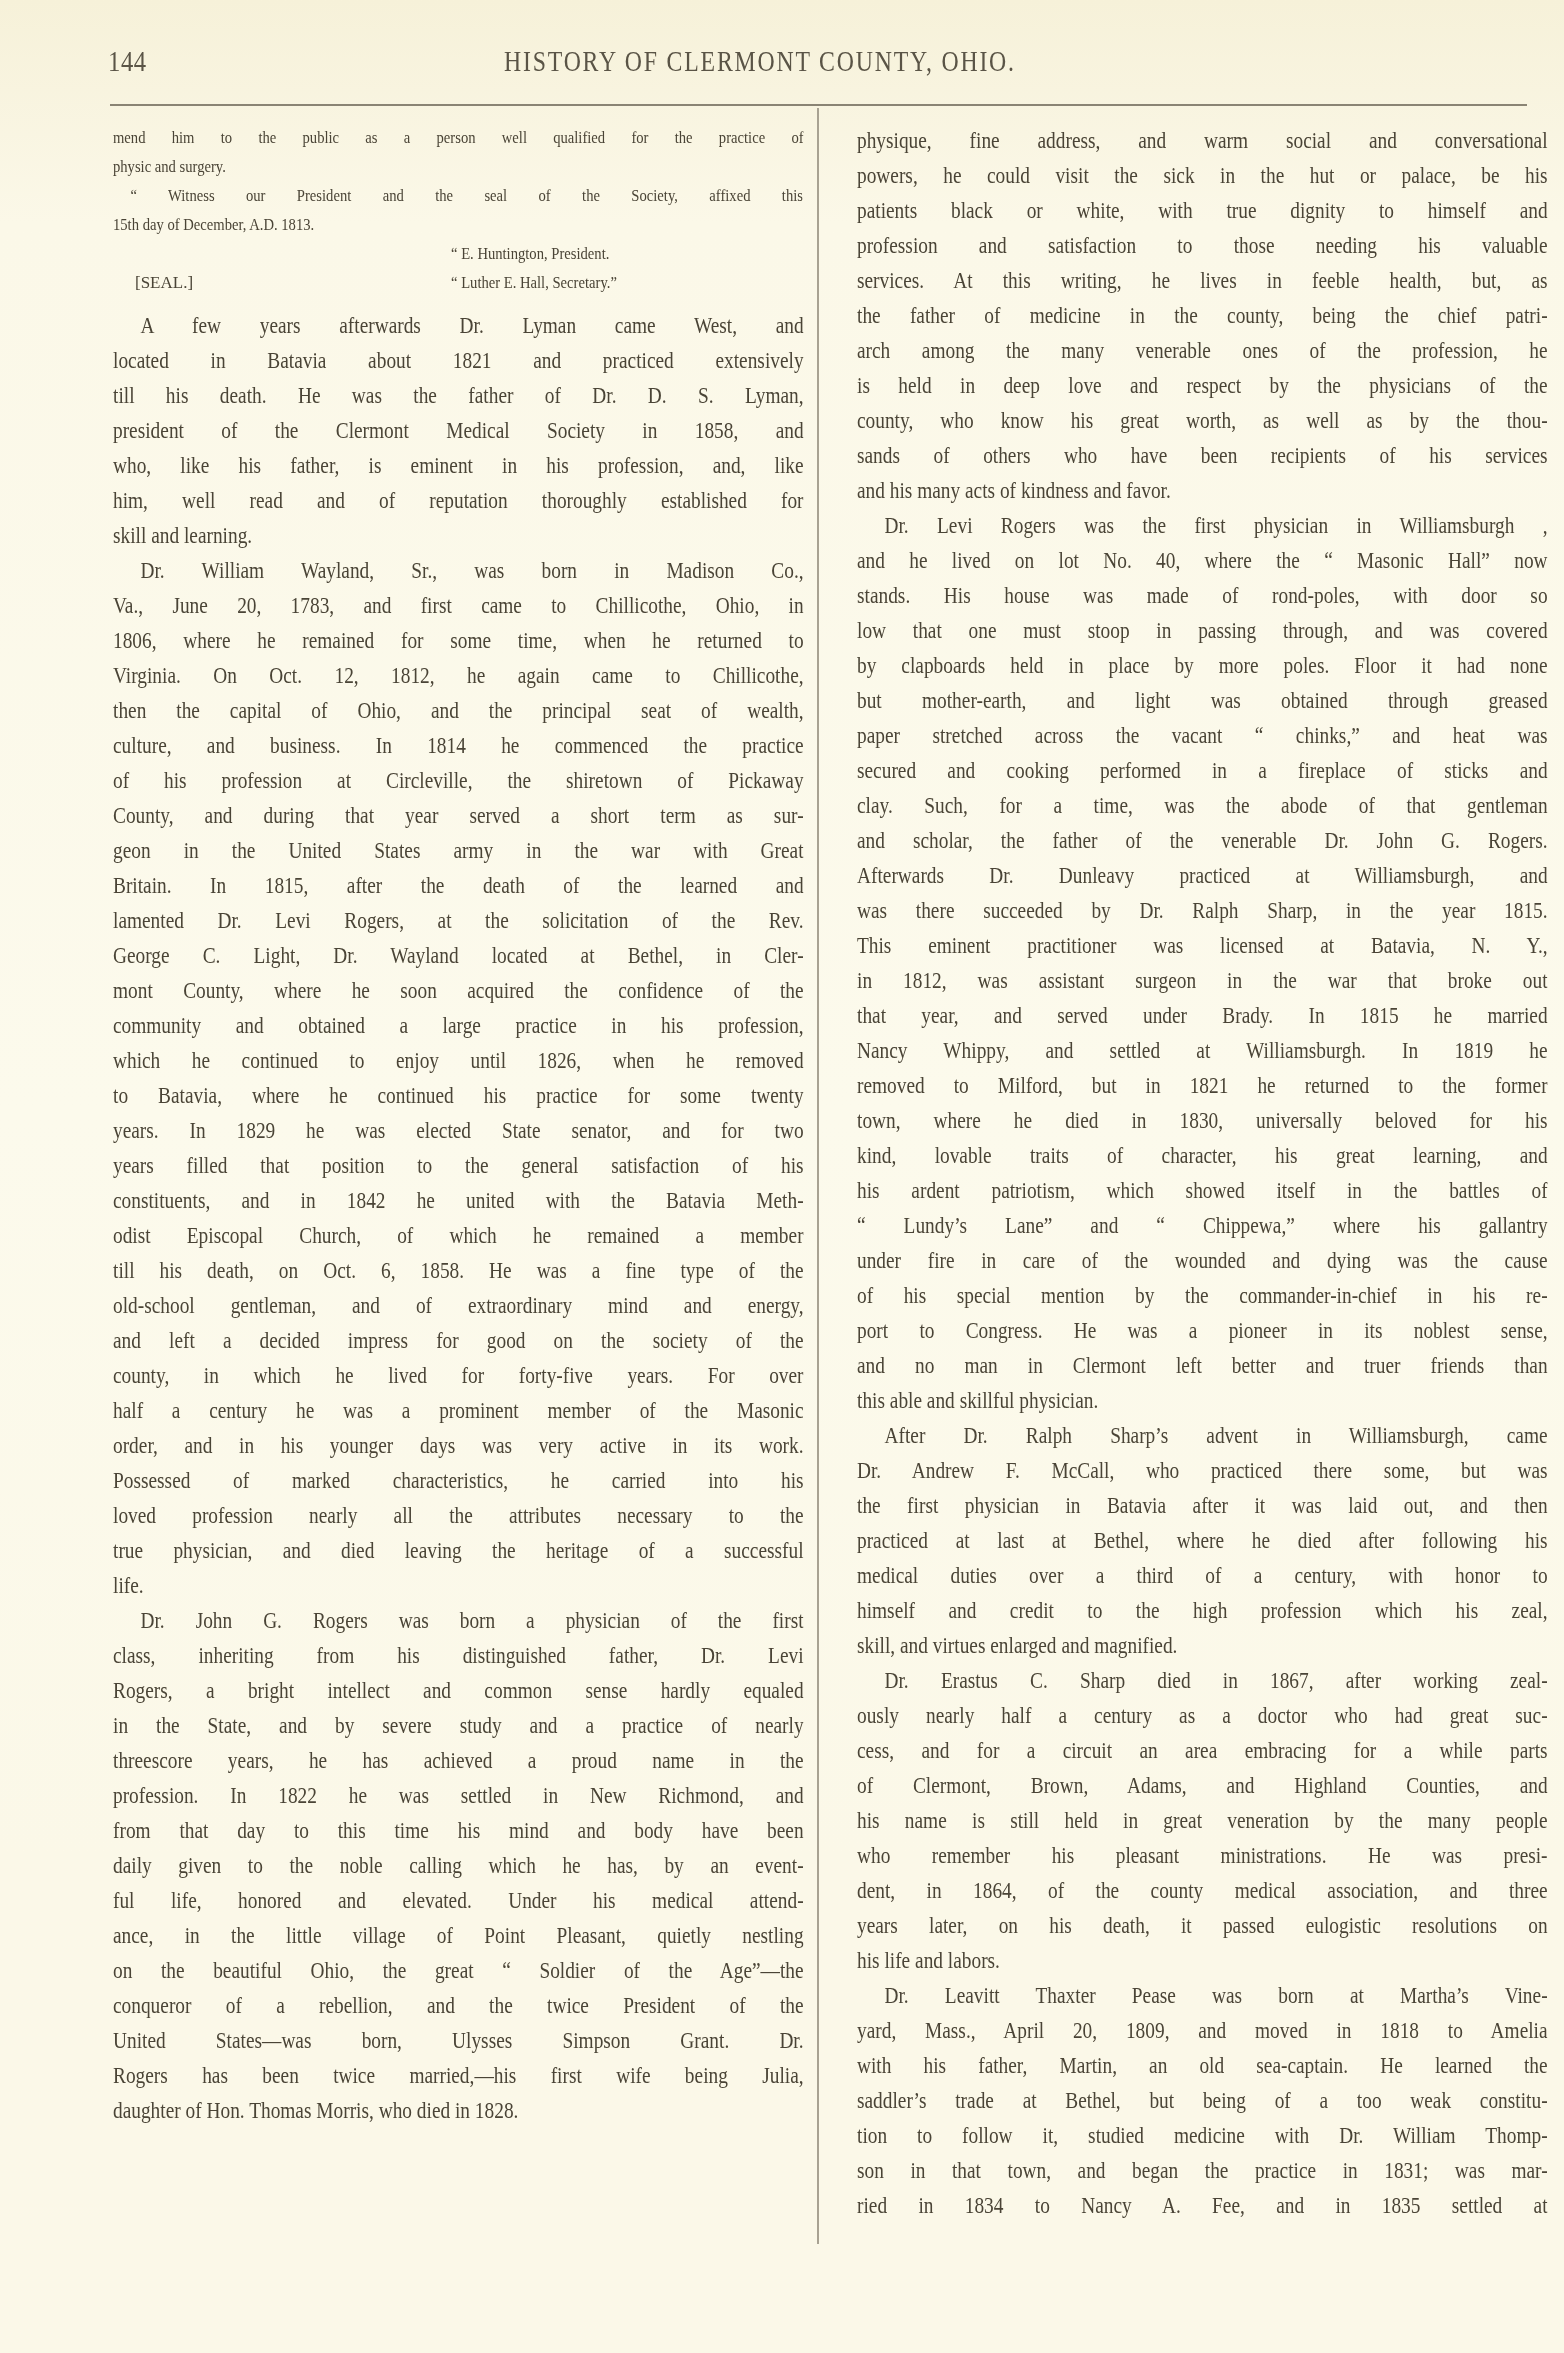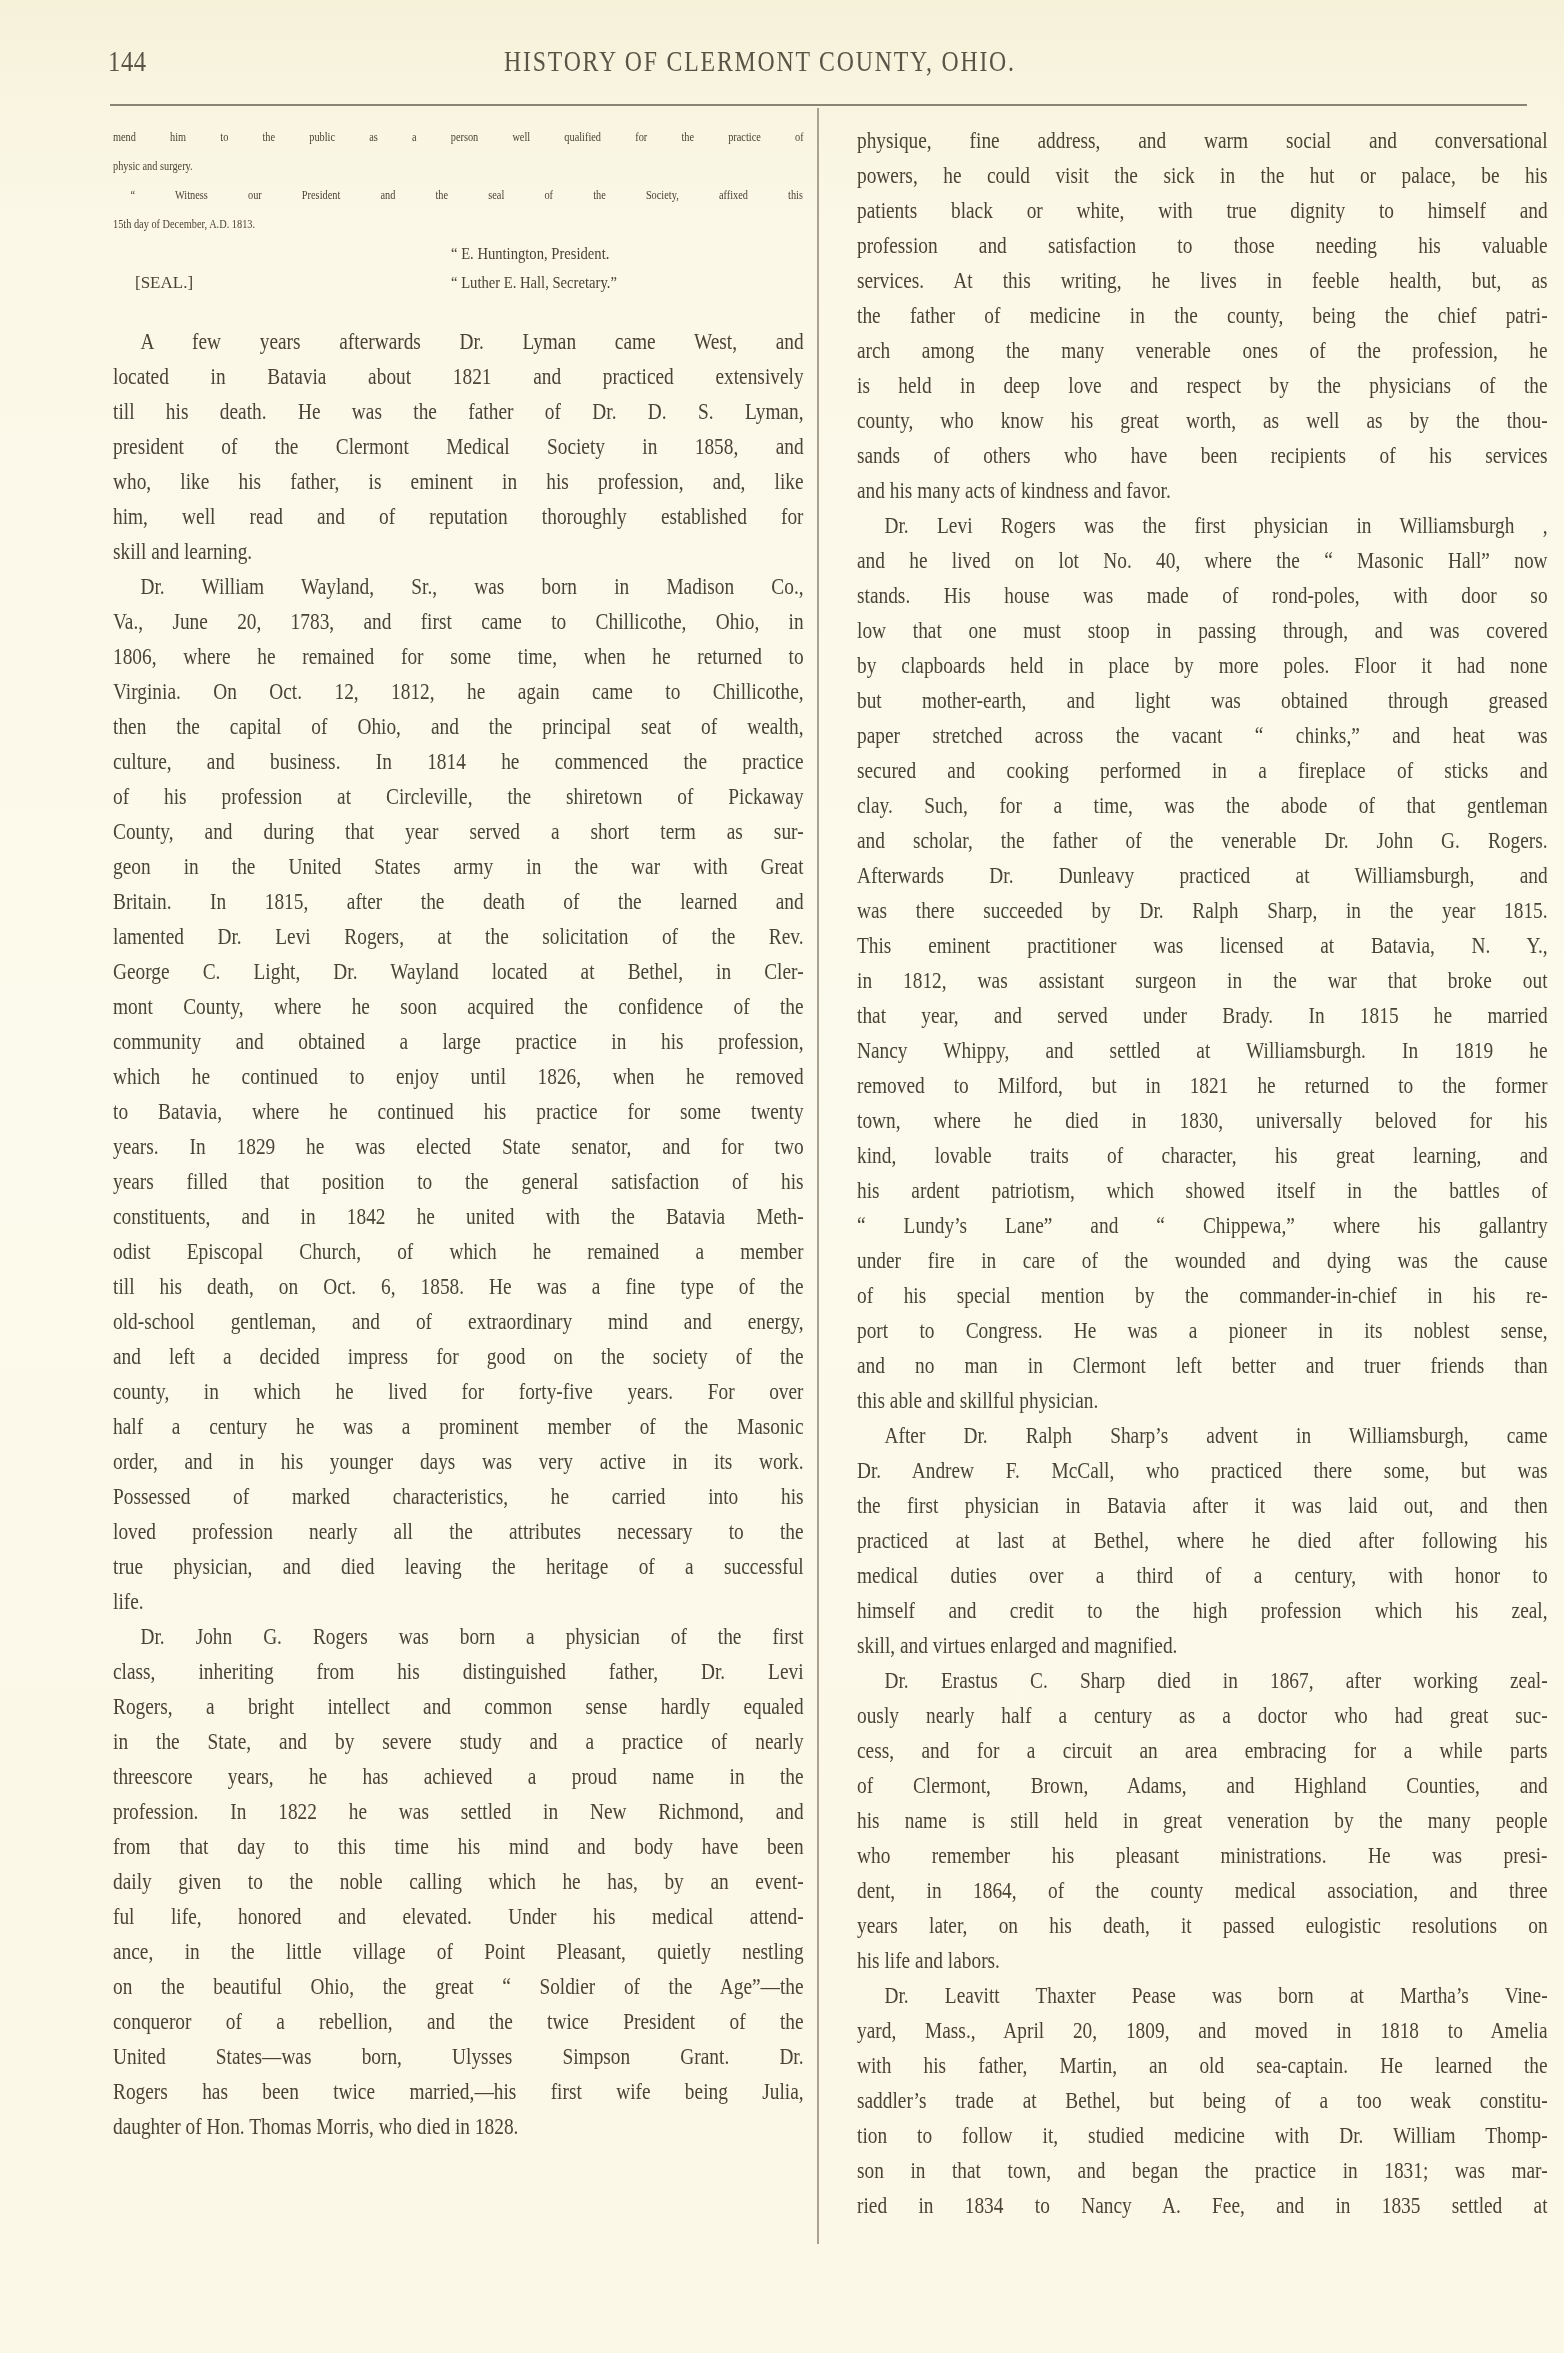--- a/index.html
+++ b/index.html
@@ -38,21 +38,21 @@
   }
   .col {
     position: absolute; top: 123px; width: 690px;
     font-size: 22.5px; line-height: 35px;
     text-align: justify;
   }
   .col.left { left: 113px; }
   .col.right { left: 833px; width: 690px; margin-left: 24px; }
   .line { display: block; text-align: justify; text-align-last: justify; white-space: nowrap; overflow: hidden; transform: scaleX(0.86); transform-origin: left; width: 803px; }
   .line.last { text-align-last: left; }
-  .small { font-size: 12px; line-height: 29px; }
+  .small { font-size: 17px; line-height: 29px; }
   .small .line { width: 803px; }
   .sig { position: relative; height: 29px; font-size: 17px; line-height: 29px; }
   .sig .seal { position: absolute; left: 22px; top: 0; }
   .sig .who { position: absolute; left: 338px; top: 0; white-space: nowrap; transform: scaleX(0.86); transform-origin: left; }
 </style>
 </head>
 <body>
 
 <div class="page">
   <div class="header">
@@ -65,21 +65,21 @@
   <div class="col left">
     <div class="small">
       <span class="line">mend him to the public as a person well qualified for the practice of</span>
       <span class="line last">physic and surgery.</span>
       <span class="line" style="padding-left:20.3px;width:782px">“ Witness our President and the seal of the Society, affixed this</span>
       <span class="line last">15th day of December, A.D. 1813.</span>
     </div>
     <div class="sig">
       <span class="who">“ E. Huntington, President.</span>
     </div>
-    <div class="sig" style="margin-bottom:27px">
+    <div class="sig" style="margin-bottom:11px">
       <span class="seal">[SEAL.]</span>
       <span class="who">“ Luther E. Hall, Secretary.”</span>
     </div>
     <div id="left-paras">
         <div>
           <span class="line" style="padding-left: 32px; width: 771px;">A few years afterwards Dr. Lyman came West, and</span>
           <span class="line">located in Batavia about 1821 and practiced extensively</span>
           <span class="line">till his death.  He was the father of Dr. D. S. Lyman,</span>
           <span class="line">president of the Clermont Medical Society in 1858, and</span>
           <span class="line">who, like his father, is eminent in his profession, and, like</span>

